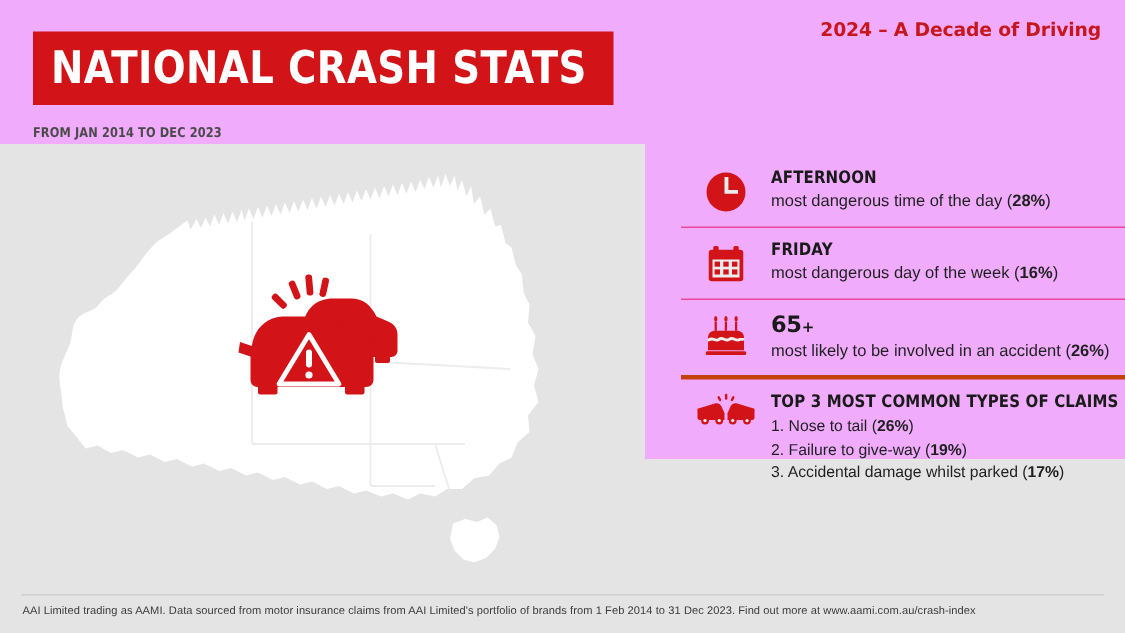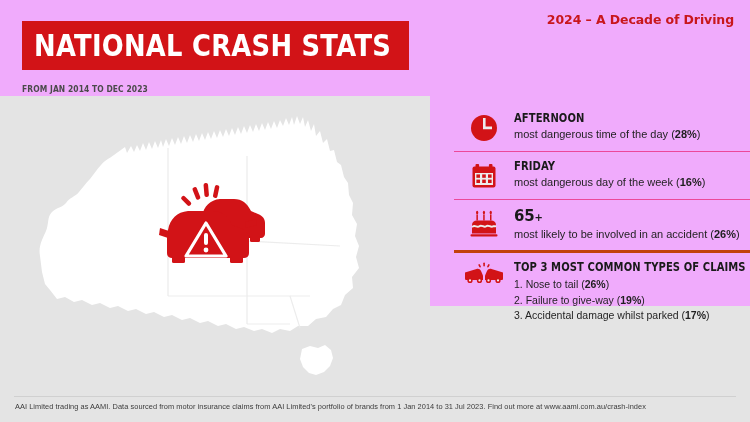--- a/index.html
+++ b/index.html
@@ -481,15 +481,15 @@
           <div><span>1. </span><span>Nose to tail (</span><b>26%</b><span>)</span></div>
           <div><span>2. </span><span>Failure to give-way (</span><b>19%</b><span>)</span></div>
           <div><span>3. </span><span>Accidental damage whilst parked (</span><b>17%</b><span>)</span></div>
         </div>
       </div>
     </div>
 
   </div>
 
   <div class="footer-rule"></div>
-  <div class="footer-text">AAI Limited trading as AAMI. Data sourced from motor insurance claims from AAI Limited's portfolio of brands from 1 Jan 2014 to 31 Jul 2023. Find out more at www.aami.com.au/crash-index</div>
+  <div class="footer-text">AAI Limited trading as AAMI. Data sourced from motor insurance claims from AAI Limited's portfolio of brands from 1 Feb 2014 to 31 Dec 2023. Find out more at www.aami.com.au/crash-index</div>
 
 </div>
 
 </body></html>

